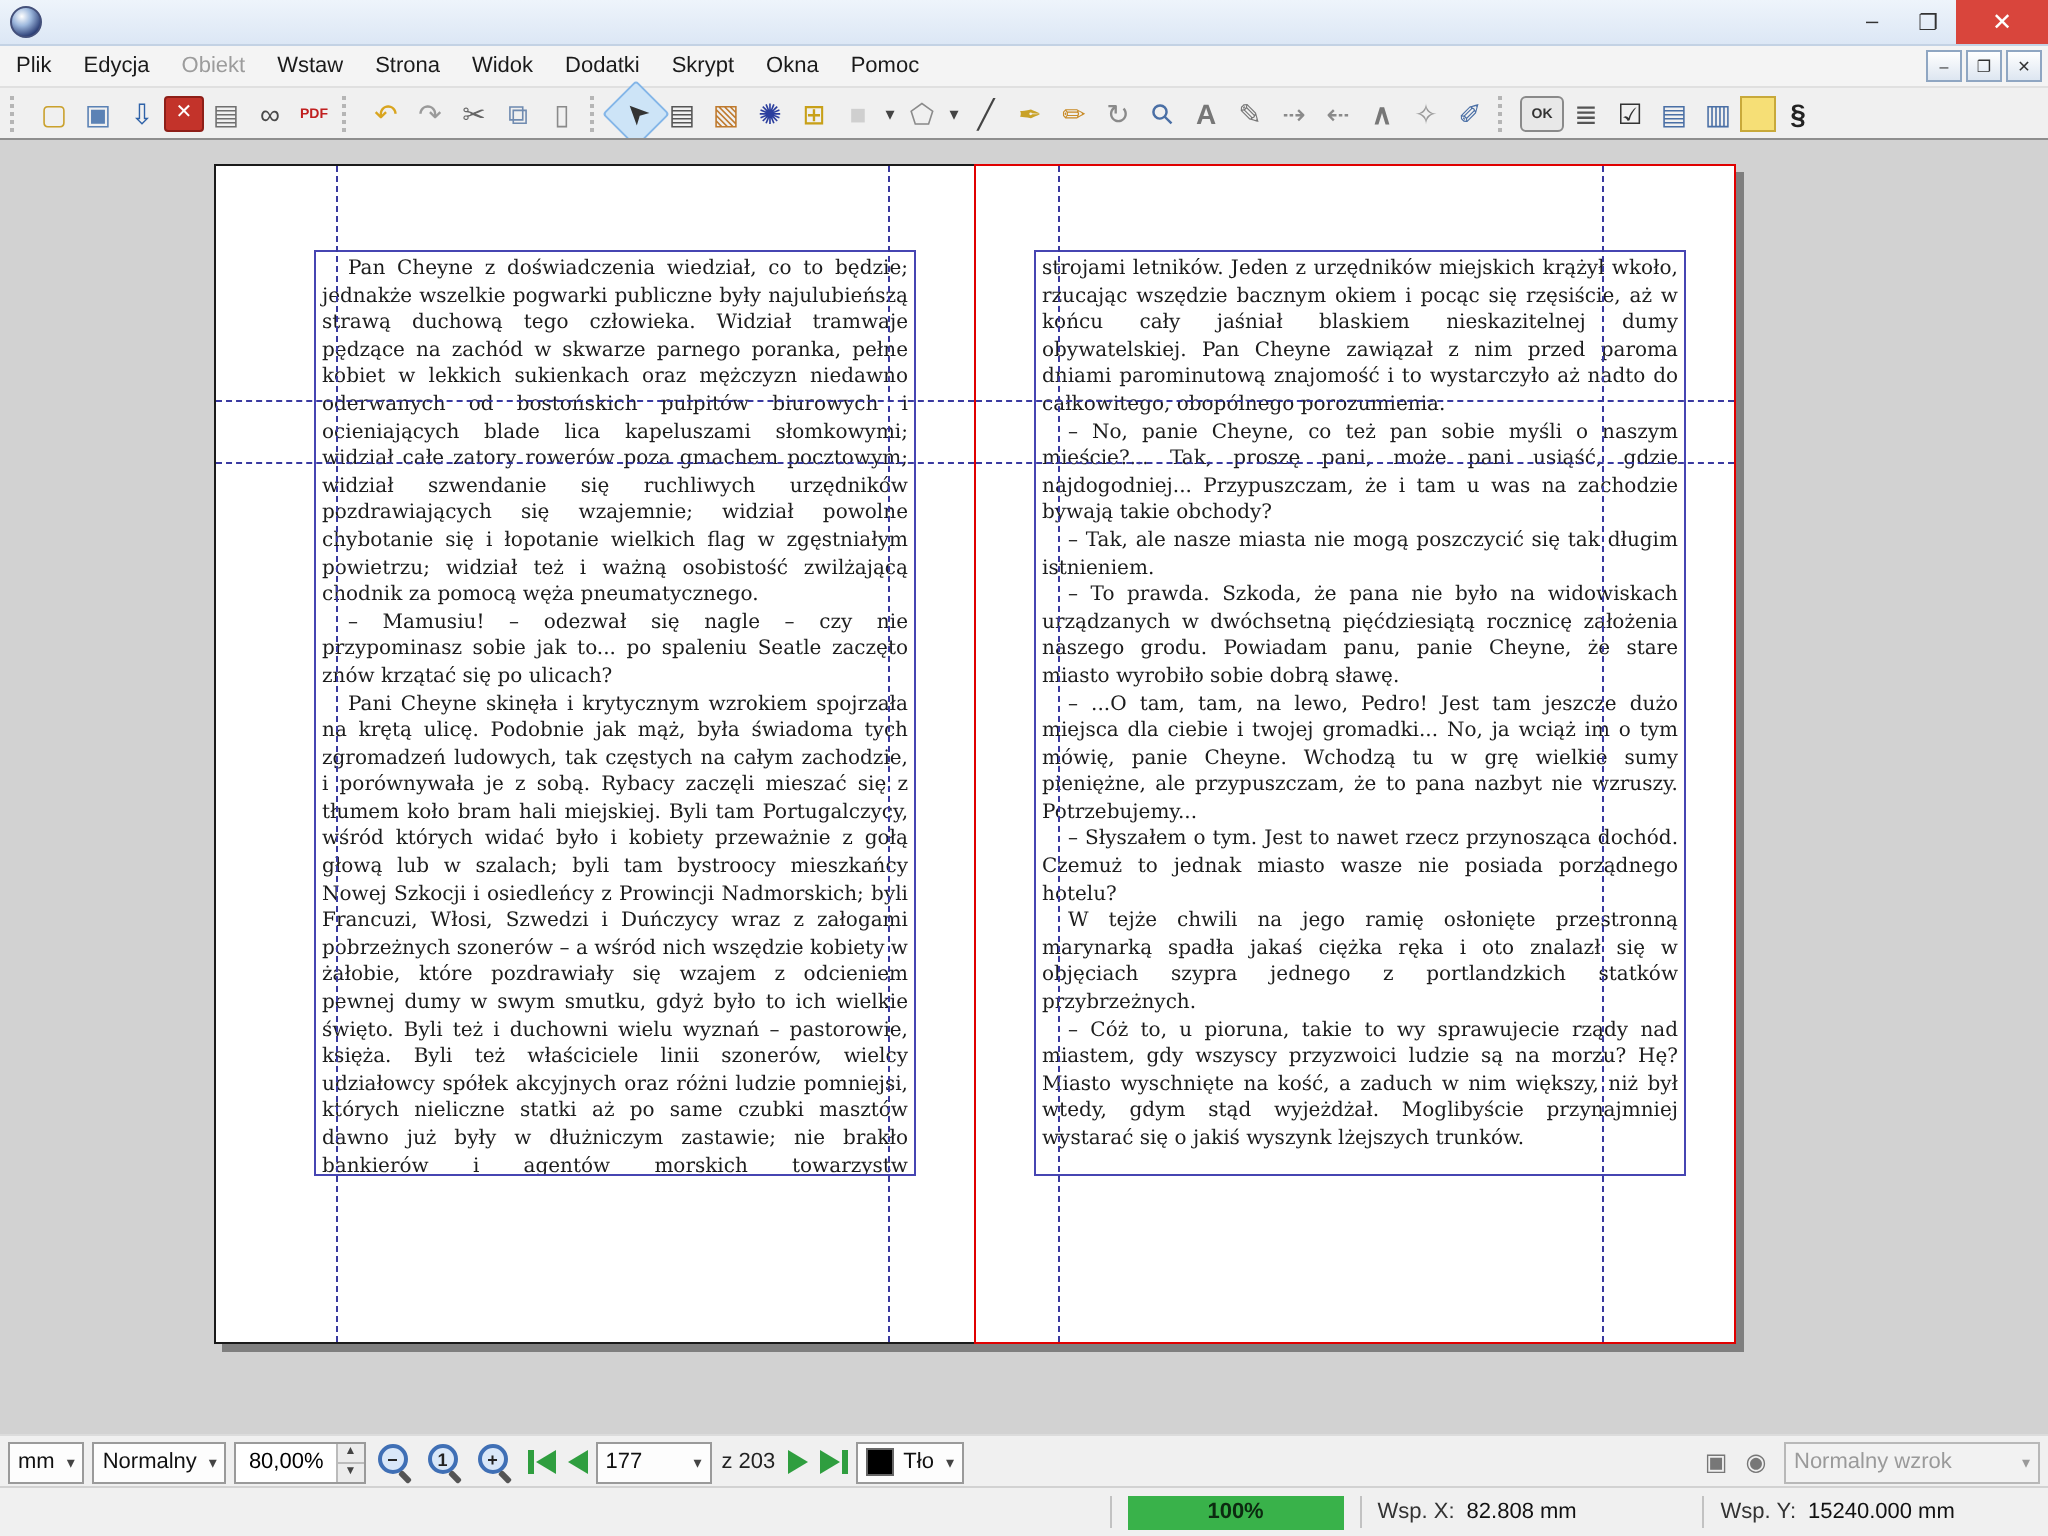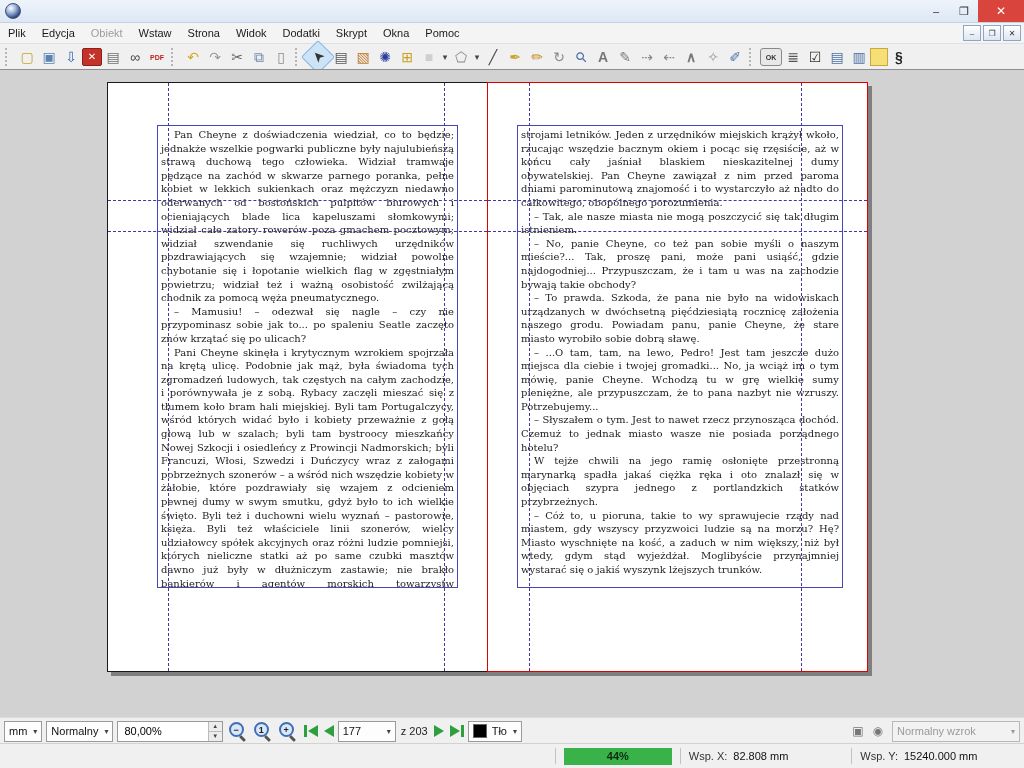--- a/index.html
+++ b/index.html
@@ -60,21 +60,21 @@
   .guide-v{position:absolute;top:0;bottom:0;width:0;border-left:1px dashed #3a3aa0;}
   .guide-h{position:absolute;left:0;right:0;height:0;border-top:1px dashed #3a3aa0;}
   
   .row1{position:absolute;left:0;bottom:24px;width:1024px;height:26px;background:#f0f0f0;
     display:flex;align-items:center;font-size:11px;border-top:1px solid #dcdcdc;}
   .combo{height:19px;border:1px solid #9a9a9a;background:#fdfdfd;display:flex;
     align-items:center;padding:0 4px;margin-left:4px;color:#111;}
   .combo .arrow{margin-left:6px;font-size:8px;color:#444;}
   .combo.disabled{background:#f2f2f2;color:#9a9a9a;border-color:#b8b8b8;}
   .combo.disabled .arrow{color:#9a9a9a;}
-  .spin{height:19px;border:1px solid #9a9a9a;background:#fff;display:flex;align-items:center;margin-left:4px;gap:40px;}
+  .spin{height:19px;border:1px solid #9a9a9a;background:#fff;display:flex;align-items:center;margin-left:4px;}
   .spin .val{padding:0 6px;}
   .spin .btns{display:flex;flex-direction:column;border-left:1px solid #bbb;height:100%;}
   .spin .btns span{flex:1;width:13px;font-size:6px;display:flex;align-items:center;justify-content:center;
     color:#444;background:#ececec;}
   .spin .btns span:first-child{border-bottom:1px solid #bbb;}
   .magbtn{width:22px;height:22px;position:relative;margin-left:3px;}
   .magbtn .lens{position:absolute;left:3px;top:2px;width:11px;height:11px;border:2px solid #3f6fb5;
     border-radius:50%;background:#d9e7f8;display:flex;align-items:center;justify-content:center;
     font-size:9px;font-weight:bold;color:#222;}
   .magbtn .hdl{position:absolute;right:2px;bottom:2px;width:7px;height:3px;background:#555;
@@ -188,22 +188,22 @@
         <p>Pani Cheyne skinęła i krytycznym wzrokiem spojrzała na krętą ulicę. Podobnie jak mąż, była świadoma tych zgromadzeń ludowych, tak częstych na całym zachodzie, i porównywała je z sobą. Rybacy zaczęli mieszać się z tłumem koło bram hali miejskiej. Byli tam Portugalczycy, wśród których widać było i kobiety przeważnie z gołą głową lub w szalach; byli tam bystroocy mieszkańcy Nowej Szkocji i osiedleńcy z Prowincji Nadmorskich; byli Francuzi, Włosi, Szwedzi i Duńczycy wraz z załogami pobrzeżnych szonerów – a wśród nich wszędzie kobiety w żałobie, które pozdrawiały się wzajem z odcieniem pewnej dumy w swym smutku, gdyż było to ich wielkie święto. Byli też i duchowni wielu wyznań – pastorowie, księża. Byli też właściciele linii szonerów, wielcy udziałowcy spółek akcyjnych oraz różni ludzie pomniejsi, których nieliczne statki aż po same czubki masztów dawno już były w dłużniczym zastawie; nie brakło bankierów i agentów morskich towarzystw ubezpieczeniowych; trafiali się kapitanowie holowników i batów; wreszcie barwnym, rozbitym tłumem snuli się taklownicy, naprawiacze, załadowcy, solarze, korabnicy i bednarze.</p>
       </div>
       <div class="guide-v" style="left: 60px;"></div>
       <div class="guide-v" style="left: 336px;"></div>
       <div class="guide-h" style="top: 117px;"></div>
       <div class="guide-h" style="top: 148px;"></div>
     </div>
     <div class="page" style="left: 487px; top: 12px; width: 379px; height: 588px; border-color: rgb(224, 0, 0);">
       <div class="frame" style="left: 29px; top: 42px; width: 326px; height: 463px;">
         <p class="noindent">strojami letników. Jeden z urzędników miejskich krążył wkoło, rzucając wszędzie bacznym okiem i pocąc się rzęsiście, aż w końcu cały jaśniał blaskiem nieskazitelnej dumy obywatelskiej. Pan Cheyne zawiązał z nim przed paroma dniami parominutową znajomość i to wystarczyło aż nadto do całkowitego, obopólnego porozumienia.</p>
+        <p>– No, panie Cheyne, co też pan sobie myśli o naszym mieście?... Tak, proszę pani, może pani usiąść, gdzie najdogodniej... Przypuszczam, że i tam u was na zachodzie bywają takie obchody?</p>
         <p>– Tak, ale nasze miasta nie mogą poszczycić się tak długim istnieniem.</p>
-        <p>– No, panie Cheyne, co też pan sobie myśli o naszym mieście?... Tak, proszę pani, może pani usiąść, gdzie najdogodniej... Przypuszczam, że i tam u was na zachodzie bywają takie obchody?</p>
         <p>– To prawda. Szkoda, że pana nie było na widowiskach urządzanych w dwóchsetną pięćdziesiątą rocznicę założenia naszego grodu. Powiadam panu, panie Cheyne, że stare miasto wyrobiło sobie dobrą sławę.</p>
         <p>– ...O tam, tam, na lewo, Pedro! Jest tam jeszcze dużo miejsca dla ciebie i twojej gromadki... No, ja wciąż im o tym mówię, panie Cheyne. Wchodzą tu w grę wielkie sumy pieniężne, ale przypuszczam, że to pana nazbyt nie wzruszy. Potrzebujemy...</p>
         <p>– Słyszałem o tym. Jest to nawet rzecz przynosząca dochód. Czemuż to jednak miasto wasze nie posiada porządnego hotelu?</p>
         <p>W tejże chwili na jego ramię osłonięte przestronną marynarką spadła jakaś ciężka ręka i oto znalazł się w objęciach szypra jednego z portlandzkich statków przybrzeżnych.</p>
         <p>– Cóż to, u pioruna, takie to wy sprawujecie rządy nad miastem, gdy wszyscy przyzwoici ludzie są na morzu? Hę? Miasto wyschnięte na kość, a zaduch w nim większy, niż był wtedy, gdym stąd wyjeżdżał. Moglibyście przynajmniej wystarać się o jakiś wyszynk lżejszych trunków.</p>
       </div>
       <div class="guide-v" style="left: 41px;"></div>
       <div class="guide-v" style="left: 313px;"></div>
       <div class="guide-h" style="top: 117px;"></div>
       <div class="guide-h" style="top: 148px;"></div>
@@ -268,20 +268,20 @@
     <div class="combo disabled" style="width:118px;">
       <span>Normalny wzrok</span>
       <span class="arrow" style="margin-left:auto;">▾</span>
     </div>
   </div>
 </div>
 
 <div class="row2">
   <div class="spacer"></div>
   <div class="sep"></div>
-  <div class="progress" style="background: rgb(57, 178, 74);">44%</div>
+  <div class="progress" style="background: rgb(57, 178, 74);">100%</div>
   <div class="sep"></div>
   <span class="coord-label">Wsp. X:</span>
   <span class="coord-value" style="width:110px;">82.808 mm</span>
   <div class="sep"></div>
   <span class="coord-label">Wsp. Y:</span>
   <span class="coord-value" style="width:120px;">15240.000 mm</span>
 </div>
 
 </body></html>

